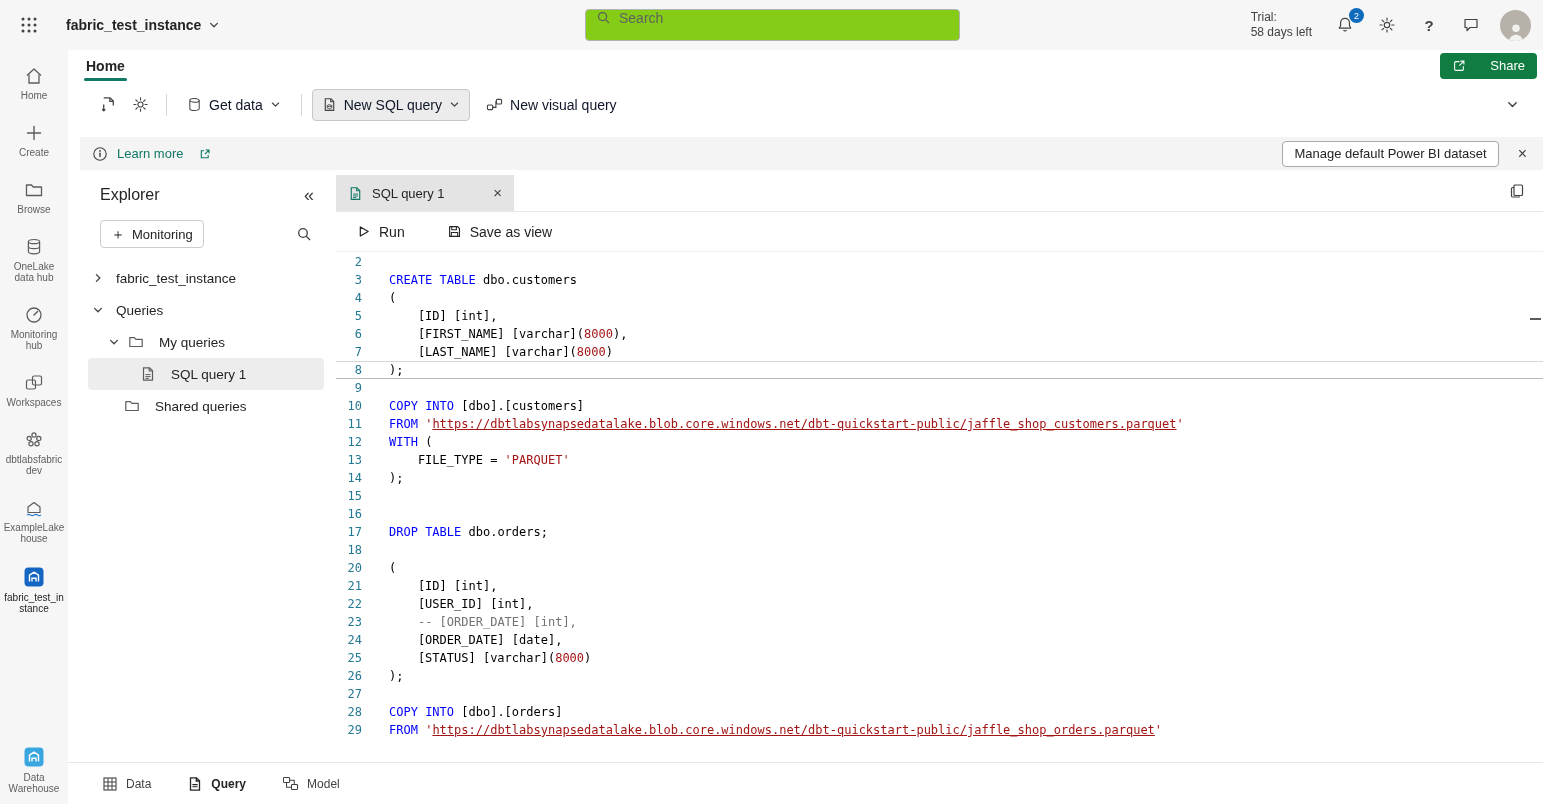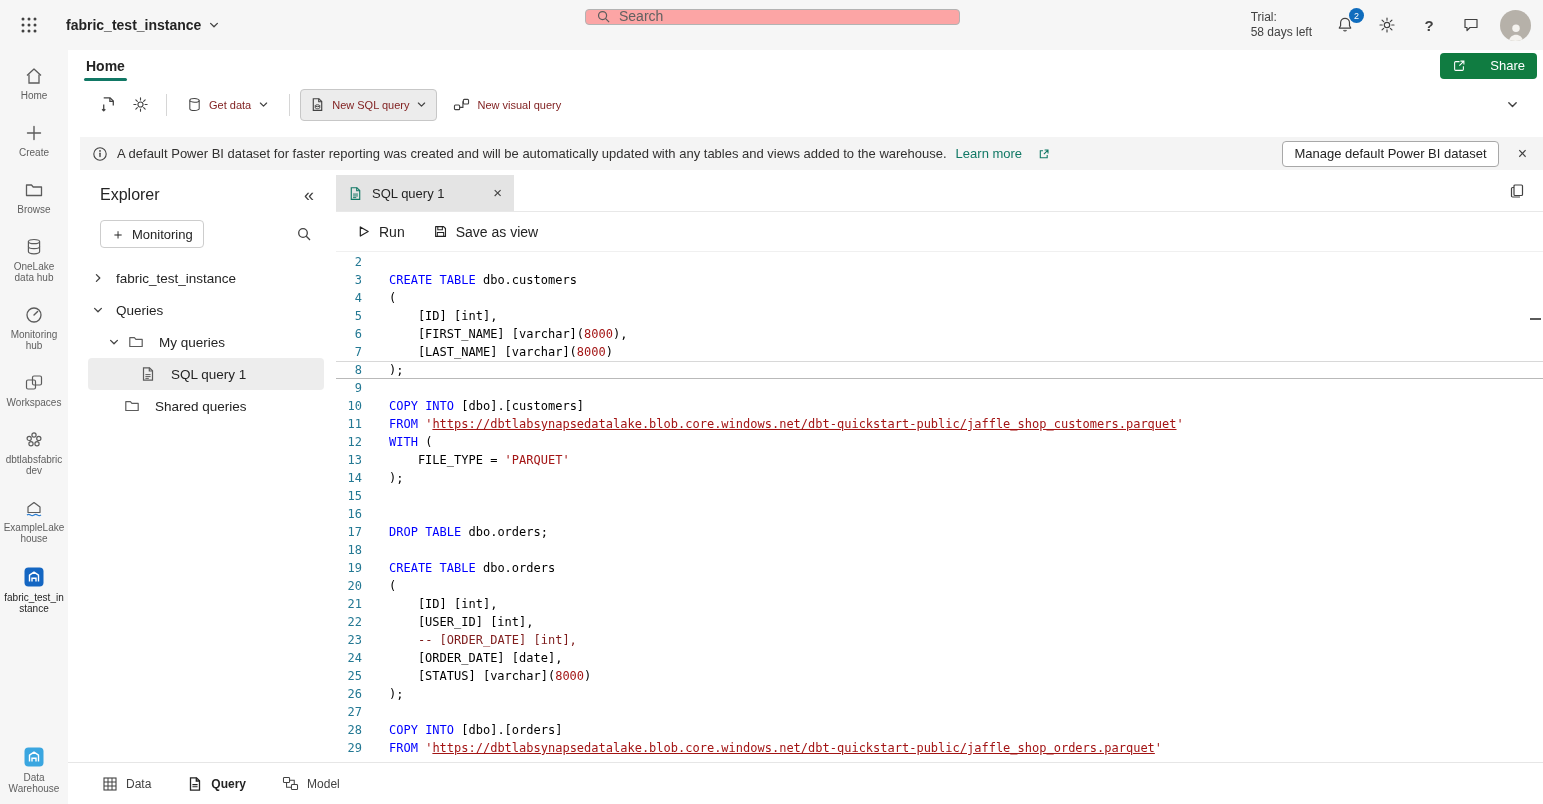--- a/index.html
+++ b/index.html
@@ -5,21 +5,21 @@
   *{box-sizing:border-box;margin:0;padding:0}
   html,body{width:1543px;height:804px;overflow:hidden}
   body{font-family:"Liberation Sans",sans-serif;background:#fff;color:#242424;font-size:14px}
   .page{position:absolute;inset:0;width:1543px;height:804px;background:#fff;overflow:hidden}
 
   
   .topbar{position:absolute;top:0;left:0;right:0;height:50px;background:#f6f6f6;display:flex;align-items:center;padding:0 14px;z-index:6}
   .waffle{width:30px;height:30px;display:flex;align-items:center;justify-content:center;cursor:pointer}
   .title-wrap{display:flex;align-items:center;gap:7px;margin-left:22px;cursor:pointer}
   .title-wrap .t{font-size:14px;font-weight:600;color:#242424}
-  .searchbox{position:absolute;left:585px;top:9px;width:375px;height:16px;background:#fca5a5;border:1px solid #b3b3b3;border-radius:4px;display:flex;align-items:flex-end;padding:0 10px;gap:8px}
+  .searchbox{position:absolute;left:585px;top:9px;width:375px;height:32px;background:#84cc16;border:1px solid #b3b3b3;border-radius:4px;display:flex;align-items:flex-start;padding:0 10px;gap:8px}
   .searchbox input{border:none;outline:none;flex:1;font-size:14px;font-family:"Liberation Sans",sans-serif;background:transparent;color:#242424}
   .searchbox input::placeholder{color:#616161}
   .topbar-right{position:absolute;right:12px;top:0;height:50px;display:flex;align-items:center;gap:16px}
   .trial{font-size:12px;color:#424242;line-height:15px;margin-right:4px}
   .icon-btn{position:relative;width:26px;height:26px;display:flex;align-items:center;justify-content:center;cursor:pointer;color:#424242}
   .badge{position:absolute;top:-4px;right:-6px;min-width:15px;height:15px;border-radius:8px;background:#0f6cbd;color:#fff;font-size:9px;display:flex;align-items:center;justify-content:center;padding:0 3px}
   .help-q{font-size:15px;font-weight:700;color:#424242}
   .avatar{width:31px;height:31px;border-radius:50%;background:#b6b1a9;display:flex;align-items:flex-end;justify-content:center;overflow:hidden;cursor:pointer}
 
   
@@ -29,21 +29,21 @@
   .rail-item.selected .lbl{color:#242424}
   .rail-spacer{flex:1}
 
   
   .ribbon1{position:absolute;left:68px;right:0;top:50px;height:31px;background:#fff;display:flex;align-items:center;z-index:4}
   .home-tab{margin-left:15px;font-size:14px;font-weight:600;position:relative;padding:4px 3px;cursor:pointer}
   .home-tab::after{content:"";position:absolute;left:1px;right:1px;bottom:-3px;height:3px;background:#117865;border-radius:2px}
   .share-btn{margin-left:auto;margin-right:6px;height:26px;background:#107c41;color:#fff;border-radius:4px;display:flex;align-items:center;gap:24px;padding:0 12px;font-size:13px;cursor:pointer}
   .ribbon2{position:absolute;left:68px;right:0;top:81px;height:47px;background:#fff;display:flex;align-items:center;padding-left:24px;z-index:4}
   .tool-icon-btn{width:32px;height:32px;display:flex;align-items:center;justify-content:center;border-radius:4px;cursor:pointer;color:#424242}
-  .tool-btn{display:flex;align-items:center;gap:7px;height:32px;padding:0 9px;border-radius:4px;font-size:11px;color:#7f1d1d;cursor:pointer;border:1px solid transparent}
+  .tool-btn{display:flex;align-items:center;gap:7px;height:32px;padding:0 9px;border-radius:4px;font-size:14px;color:#0f172a;cursor:pointer;border:1px solid transparent}
   .tool-btn.active{background:#ececec;border:1px solid #c7c7c7}
   .vdiv{width:1px;height:22px;background:#d6d6d6;margin:0 10px}
   .ribbon-collapse{position:absolute;right:18px;top:10px;width:26px;height:26px;display:flex;align-items:center;justify-content:center;cursor:pointer;color:#424242}
 
   
   .banner{position:absolute;left:80px;right:0;top:137px;height:33px;background:#f4f4f4;display:flex;align-items:center;gap:9px;padding:0 12px;font-size:13px;color:#323130;z-index:4}
   .learn-more{color:#117865;display:flex;gap:16px;align-items:center;cursor:pointer;white-space:nowrap}
   .manage-btn{margin-left:auto;height:26px;border:1px solid #a8a8a8;background:#fff;border-radius:4px;padding:0 11px;font-size:13px;display:flex;align-items:center;cursor:pointer;white-space:nowrap;color:#242424}
   .banner-close{margin:0 4px 0 10px;font-size:16px;color:#424242;cursor:pointer;line-height:16px}
 
@@ -62,35 +62,35 @@
   .tree-row .ficon{margin-left:8px}
   .tree-row .ficon + .lbl{margin-left:15px}
   .tree-row.selected{background:#ededed;border-radius:4px;margin-left:20px;margin-right:12px}
 
   
   .main{position:absolute;left:336px;top:170px;right:0;bottom:42px;background:#fff;display:flex;flex-direction:column;z-index:3}
   .tabbar{height:42px;display:flex;align-items:flex-end;border-bottom:1px solid #e8e8e8;position:relative;background:#fff}
   .tab{height:36px;background:#e4e4e4;display:flex;align-items:center;gap:9px;padding:0 12px;font-size:13px;min-width:178px;cursor:pointer}
   .tab-close{margin-left:auto;font-size:15px;color:#424242;cursor:pointer;line-height:14px}
   .copy-btn{position:absolute;right:14px;top:9px;width:24px;height:24px;display:flex;align-items:center;justify-content:center;cursor:pointer;color:#424242}
-  .querybar{height:40px;display:flex;align-items:center;gap:28px;padding-left:20px;border-bottom:1px solid #f0f0f0}
+  .querybar{height:40px;display:flex;align-items:center;gap:42px;padding-left:20px;border-bottom:1px solid #f0f0f0}
   .qb-btn{display:flex;align-items:center;gap:8px;font-size:14px;cursor:pointer;color:#242424}
 
   
   .editor{flex:1;position:relative;overflow:hidden;font-family:"DejaVu Sans Mono","Liberation Mono",monospace;font-size:12px;padding-top:1px}
   .code-line{display:flex;height:18px;line-height:18px;white-space:pre}
   .code-line.current{box-shadow:inset 0 1px 0 #d8d8d8, inset 0 -1px 0 #b9b9b9}
   .ln{width:26px;text-align:right;color:#237893;flex:none;font-size:12px}
   .code-content{padding-left:27px;white-space:pre;color:#000}
   .tok-kw{color:#0000ff}
   .tok-p{color:#000}
   .tok-str{color:#a31515}
   .tok-strlink{color:#a31515;text-decoration:underline}
   .tok-num{color:#a31515}
-  .tok-com{color:#7f1d1d}
+  .tok-com{color:#737373}
   .overview-mark{position:absolute;right:2px;top:66px;width:11px;height:2px;background:#5a5a5a}
 
   
   .bottombar{position:absolute;left:68px;right:0;bottom:0;height:42px;background:#fff;border-top:1px solid #e6e6e6;display:flex;align-items:center;gap:36px;padding-left:34px;font-size:12px;z-index:4}
   .bb-item{display:flex;align-items:center;gap:8px;color:#424242;cursor:pointer}
   .bb-item.selected{color:#242424;font-weight:700}
 
   .chev{display:inline-block}
   svg{display:block}
 </style>
@@ -306,21 +306,20 @@
         </svg>
     </div>
   </div>
 
   <div class="banner">
     <svg width="16" height="16" viewBox="0 0 16 16">
         <circle cx="8" cy="8" r="6.2" fill="none" stroke="#424242" stroke-width="1.1"></circle>
         <path d="M8 7.2v3.4" stroke="#424242" stroke-width="1.4" stroke-linecap="round"></path>
         <circle cx="8" cy="4.9" r=".9" fill="#424242"></circle>
       </svg>
-    <span>A default Power BI dataset for faster reporting was created and will be automatically updated with any tables and views added to the warehouse.</span>
     <span class="learn-more">
       <span>Learn more</span>
       <svg width="12" height="12" viewBox="0 0 12 12">
           <path d="M5 2.8H2.3v6.9h6.9V7" fill="none" stroke="#117865" stroke-width="1.1"></path>
           <path d="M6.6 2h3.4v3.4M9.7 2.3L5.9 6.1" fill="none" stroke="#117865" stroke-width="1.1"></path>
         </svg>
     </span>
     <div class="manage-btn">
         <span>Manage default Power BI dataset</span>
       </div>
@@ -426,21 +425,20 @@
           <div class="code-line"><span class="ln">9</span><span class="code-content"></span></div>
           <div class="code-line"><span class="ln">10</span><span class="code-content"><span class="tok-kw">COPY</span><span class="tok-p"> </span><span class="tok-kw">INTO</span><span class="tok-p"> [dbo].[customers]</span></span></div>
           <div class="code-line"><span class="ln">11</span><span class="code-content"><span class="tok-kw">FROM</span><span class="tok-p"> </span><span class="tok-str">'</span><span class="tok-strlink">https://dbtlabsynapsedatalake.blob.core.windows.net/dbt-quickstart-public/jaffle_shop_customers.parquet</span><span class="tok-str">'</span></span></div>
           <div class="code-line"><span class="ln">12</span><span class="code-content"><span class="tok-kw">WITH</span><span class="tok-p"> (</span></span></div>
           <div class="code-line"><span class="ln">13</span><span class="code-content"><span class="tok-p">    FILE_TYPE = </span><span class="tok-str">'PARQUET'</span></span></div>
           <div class="code-line"><span class="ln">14</span><span class="code-content"><span class="tok-p">);</span></span></div>
           <div class="code-line"><span class="ln">15</span><span class="code-content"></span></div>
           <div class="code-line"><span class="ln">16</span><span class="code-content"></span></div>
           <div class="code-line"><span class="ln">17</span><span class="code-content"><span class="tok-kw">DROP</span><span class="tok-p"> </span><span class="tok-kw">TABLE</span><span class="tok-p"> dbo.orders;</span></span></div>
           <div class="code-line"><span class="ln">18</span><span class="code-content"></span></div>
-          <div class="code-line"><span class="ln">19</span><span class="code-content"><span class="tok-kw">CREATE</span><span class="tok-p"> </span><span class="tok-kw">TABLE</span><span class="tok-p"> dbo.orders</span></span></div>
           <div class="code-line"><span class="ln">20</span><span class="code-content"><span class="tok-p">(</span></span></div>
           <div class="code-line"><span class="ln">21</span><span class="code-content"><span class="tok-p">    [ID] [int],</span></span></div>
           <div class="code-line"><span class="ln">22</span><span class="code-content"><span class="tok-p">    [USER_ID] [int],</span></span></div>
           <div class="code-line"><span class="ln">23</span><span class="code-content"><span class="tok-p">    </span><span class="tok-com">-- [ORDER_DATE] [int],</span></span></div>
           <div class="code-line"><span class="ln">24</span><span class="code-content"><span class="tok-p">    [ORDER_DATE] [date],</span></span></div>
           <div class="code-line"><span class="ln">25</span><span class="code-content"><span class="tok-p">    [STATUS] [varchar](</span><span class="tok-num">8000</span><span class="tok-p">)</span></span></div>
           <div class="code-line"><span class="ln">26</span><span class="code-content"><span class="tok-p">);</span></span></div>
           <div class="code-line"><span class="ln">27</span><span class="code-content"></span></div>
           <div class="code-line"><span class="ln">28</span><span class="code-content"><span class="tok-kw">COPY</span><span class="tok-p"> </span><span class="tok-kw">INTO</span><span class="tok-p"> [dbo].[orders]</span></span></div>
           <div class="code-line"><span class="ln">29</span><span class="code-content"><span class="tok-kw">FROM</span><span class="tok-p"> </span><span class="tok-str">'</span><span class="tok-strlink">https://dbtlabsynapsedatalake.blob.core.windows.net/dbt-quickstart-public/jaffle_shop_orders.parquet</span><span class="tok-str">'</span></span></div>

